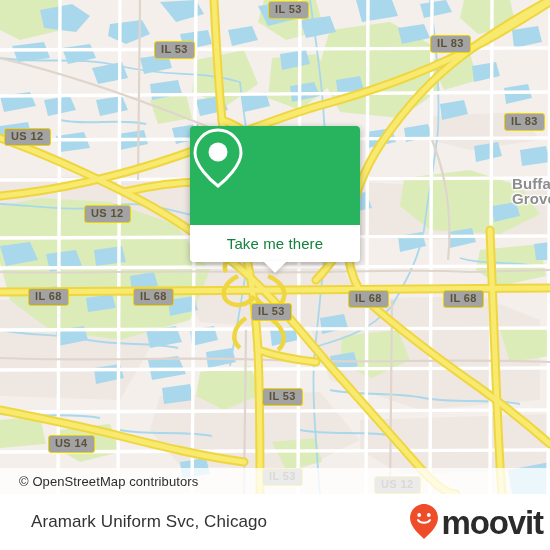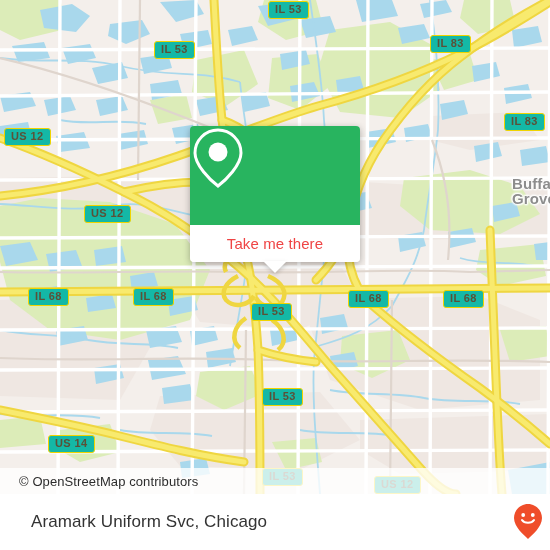--- a/index.html
+++ b/index.html
@@ -27,21 +27,21 @@
     letter-spacing:.1px;
     text-shadow:
       1px 0 2px #fff,-1px 0 2px #fff,0 1px 2px #fff,0 -1px 2px #fff,
       1px 1px 2px #fff,-1px -1px 2px #fff;
     white-space:nowrap;
   }
 
   
   .shield{
     position:absolute;
-    background:#14b8a6;
+    background:#a3a3a3;
     border:1.5px solid #f0d400;
     border-radius:3px;
     color:#5a5138;
     font-size:11px;
     font-weight:700;
     letter-spacing:.4px;
     padding:2px 6px 3px 6px;
     line-height:11px;
     white-space:nowrap;
     box-sizing:border-box;
@@ -78,21 +78,21 @@
     display:flex;align-items:center;justify-content:center;
   }
   .card-bottom{
     height:37px;
     background:#fff;
     border-radius:0 0 4px 4px;
     display:flex;align-items:center;justify-content:center;
     position:relative;
   }
   .card-bottom span{
-    font-size:15px;color:#ef4444;letter-spacing:.1px;
+    font-size:15px;color:#15803d;letter-spacing:.1px;
   }
   .card-pointer{
     position:absolute;left:50%;bottom:-11px;
     transform:translateX(-50%);
     width:0;height:0;
     border-left:12px solid transparent;
     border-right:12px solid transparent;
     border-top:12px solid #fff;
     filter:drop-shadow(0 2px 2px rgba(0,0,0,.18));
   }
@@ -386,17 +386,18 @@
 
     <div class="footer-inner">
       <div class="footer-title">Aramark Uniform Svc, Chicago</div>
       <div class="brand">
         <svg width="30" height="38" viewBox="0 0 30 38">
           <path d="M15 1 C7.3 1 1 7.3 1 15 C1 24 11 32 15 36 C19 32 29 24 29 15 C29 7.3 22.7 1 15 1 Z" fill="#ef4d2a"></path>
           <circle cx="10.2" cy="12" r="1.9" fill="#fff"></circle>
           <circle cx="19.8" cy="12" r="1.9" fill="#fff"></circle>
           <path d="M9 17 C11.4 20.6 18.6 20.6 21 17" stroke="#fff" stroke-width="2.1" fill="none" stroke-linecap="round"></path>
         </svg>
+        <div class="brand-word">moovit</div>
       </div>
     </div>
   </div>
 
 </div>
 
 </body></html>

